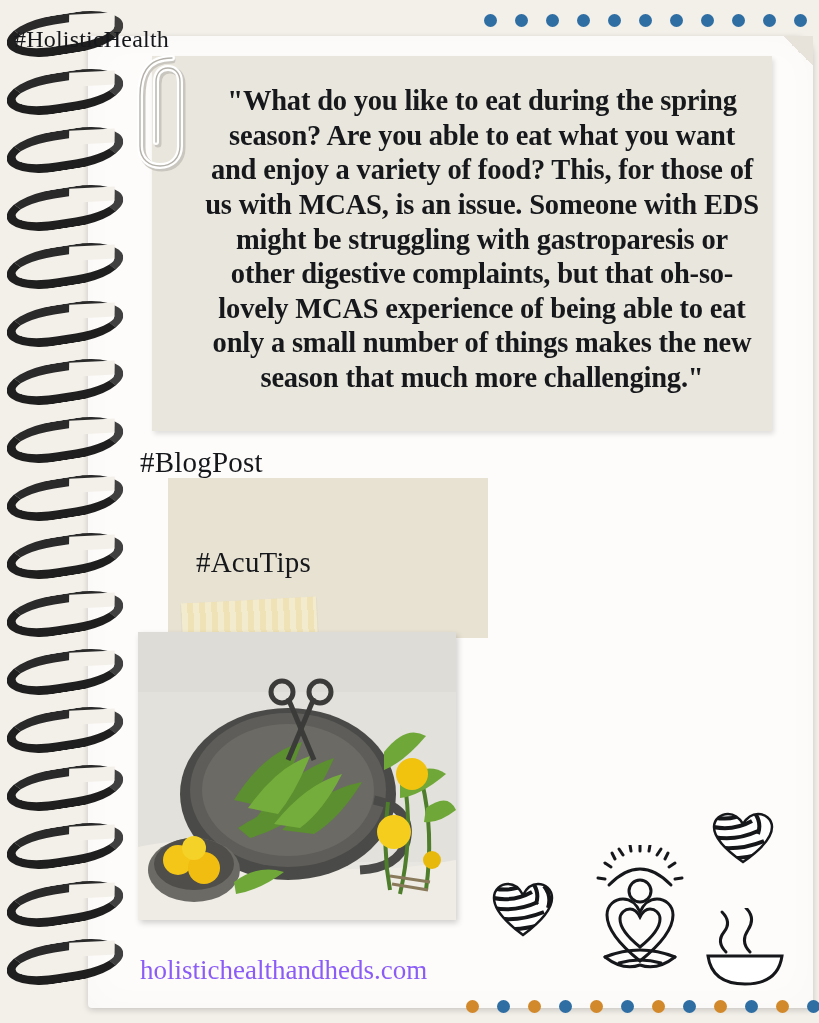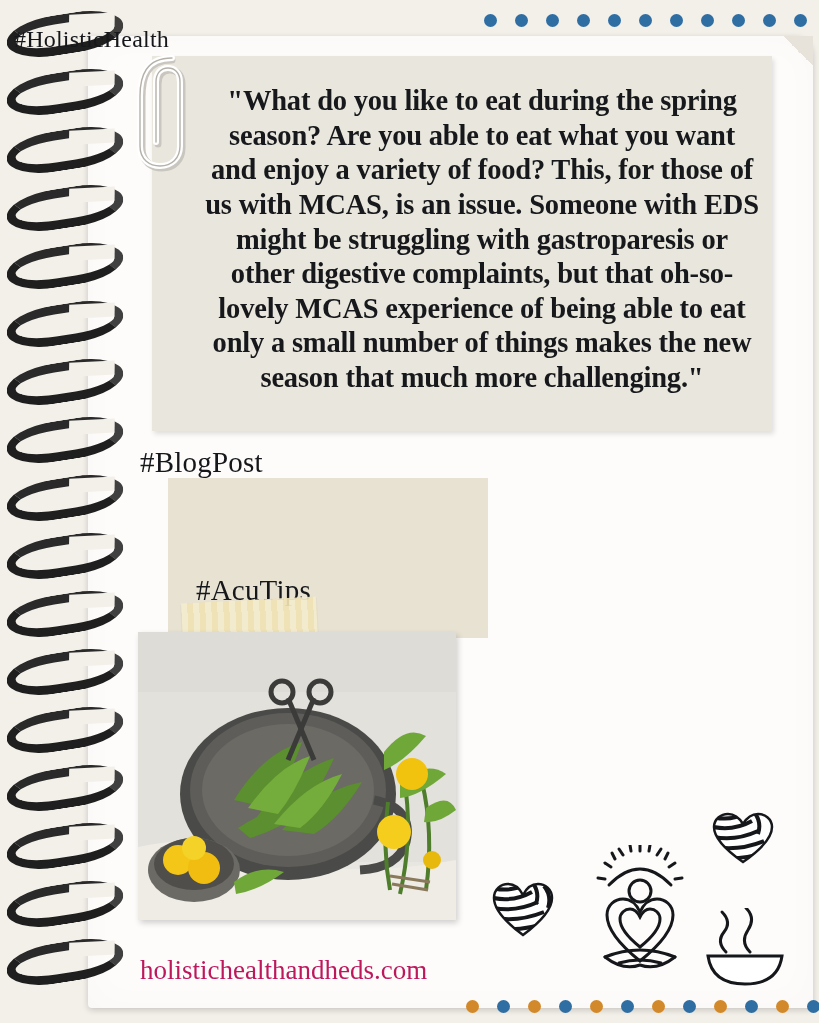--- a/index.html
+++ b/index.html
@@ -89,21 +89,21 @@
   
   .hashtag {
     position: absolute;
     font-family: "Liberation Serif", serif;
     color: #15171a;
     font-size: 29px;
     letter-spacing: .2px;
   }
   .hashtag.top { left: 14px; top: 26px; font-size: 24px; }
   .hashtag.blog { left: 140px; top: 446px; }
-  .hashtag.acu { left: 196px; top: 546px; margin-top: 28px; }
+  .hashtag.acu { left: 196px; top: 546px; }
 
   
   .quote-card {
     position: absolute;
     left: 152px;
     top: 56px;
     width: 620px;
     height: 375px;
     background: #e9e7dd;
     box-shadow: 2px 3px 5px rgba(0,0,0,.12);
@@ -210,21 +210,21 @@
     background: #d9d6cf;
   }
 
   
   .site-url {
     position: absolute;
     left: 140px;
     top: 955px;
     font-family: "Liberation Serif", serif;
     font-size: 27px;
-    color: #be185d;
+    color: #8b5cf6;
   }
 
   
   .icon-yoga { position: absolute; left: 585px; top: 845px; width: 110px; height: 130px; }
   .icon-heart-a { position: absolute; left: 492px; top: 882px; width: 62px; height: 55px; }
   .icon-heart-b { position: absolute; left: 712px; top: 812px; width: 62px; height: 52px; }
   .icon-bowl { position: absolute; left: 702px; top: 908px; width: 86px; height: 78px; }
 </style>
 </head>
 <body>

